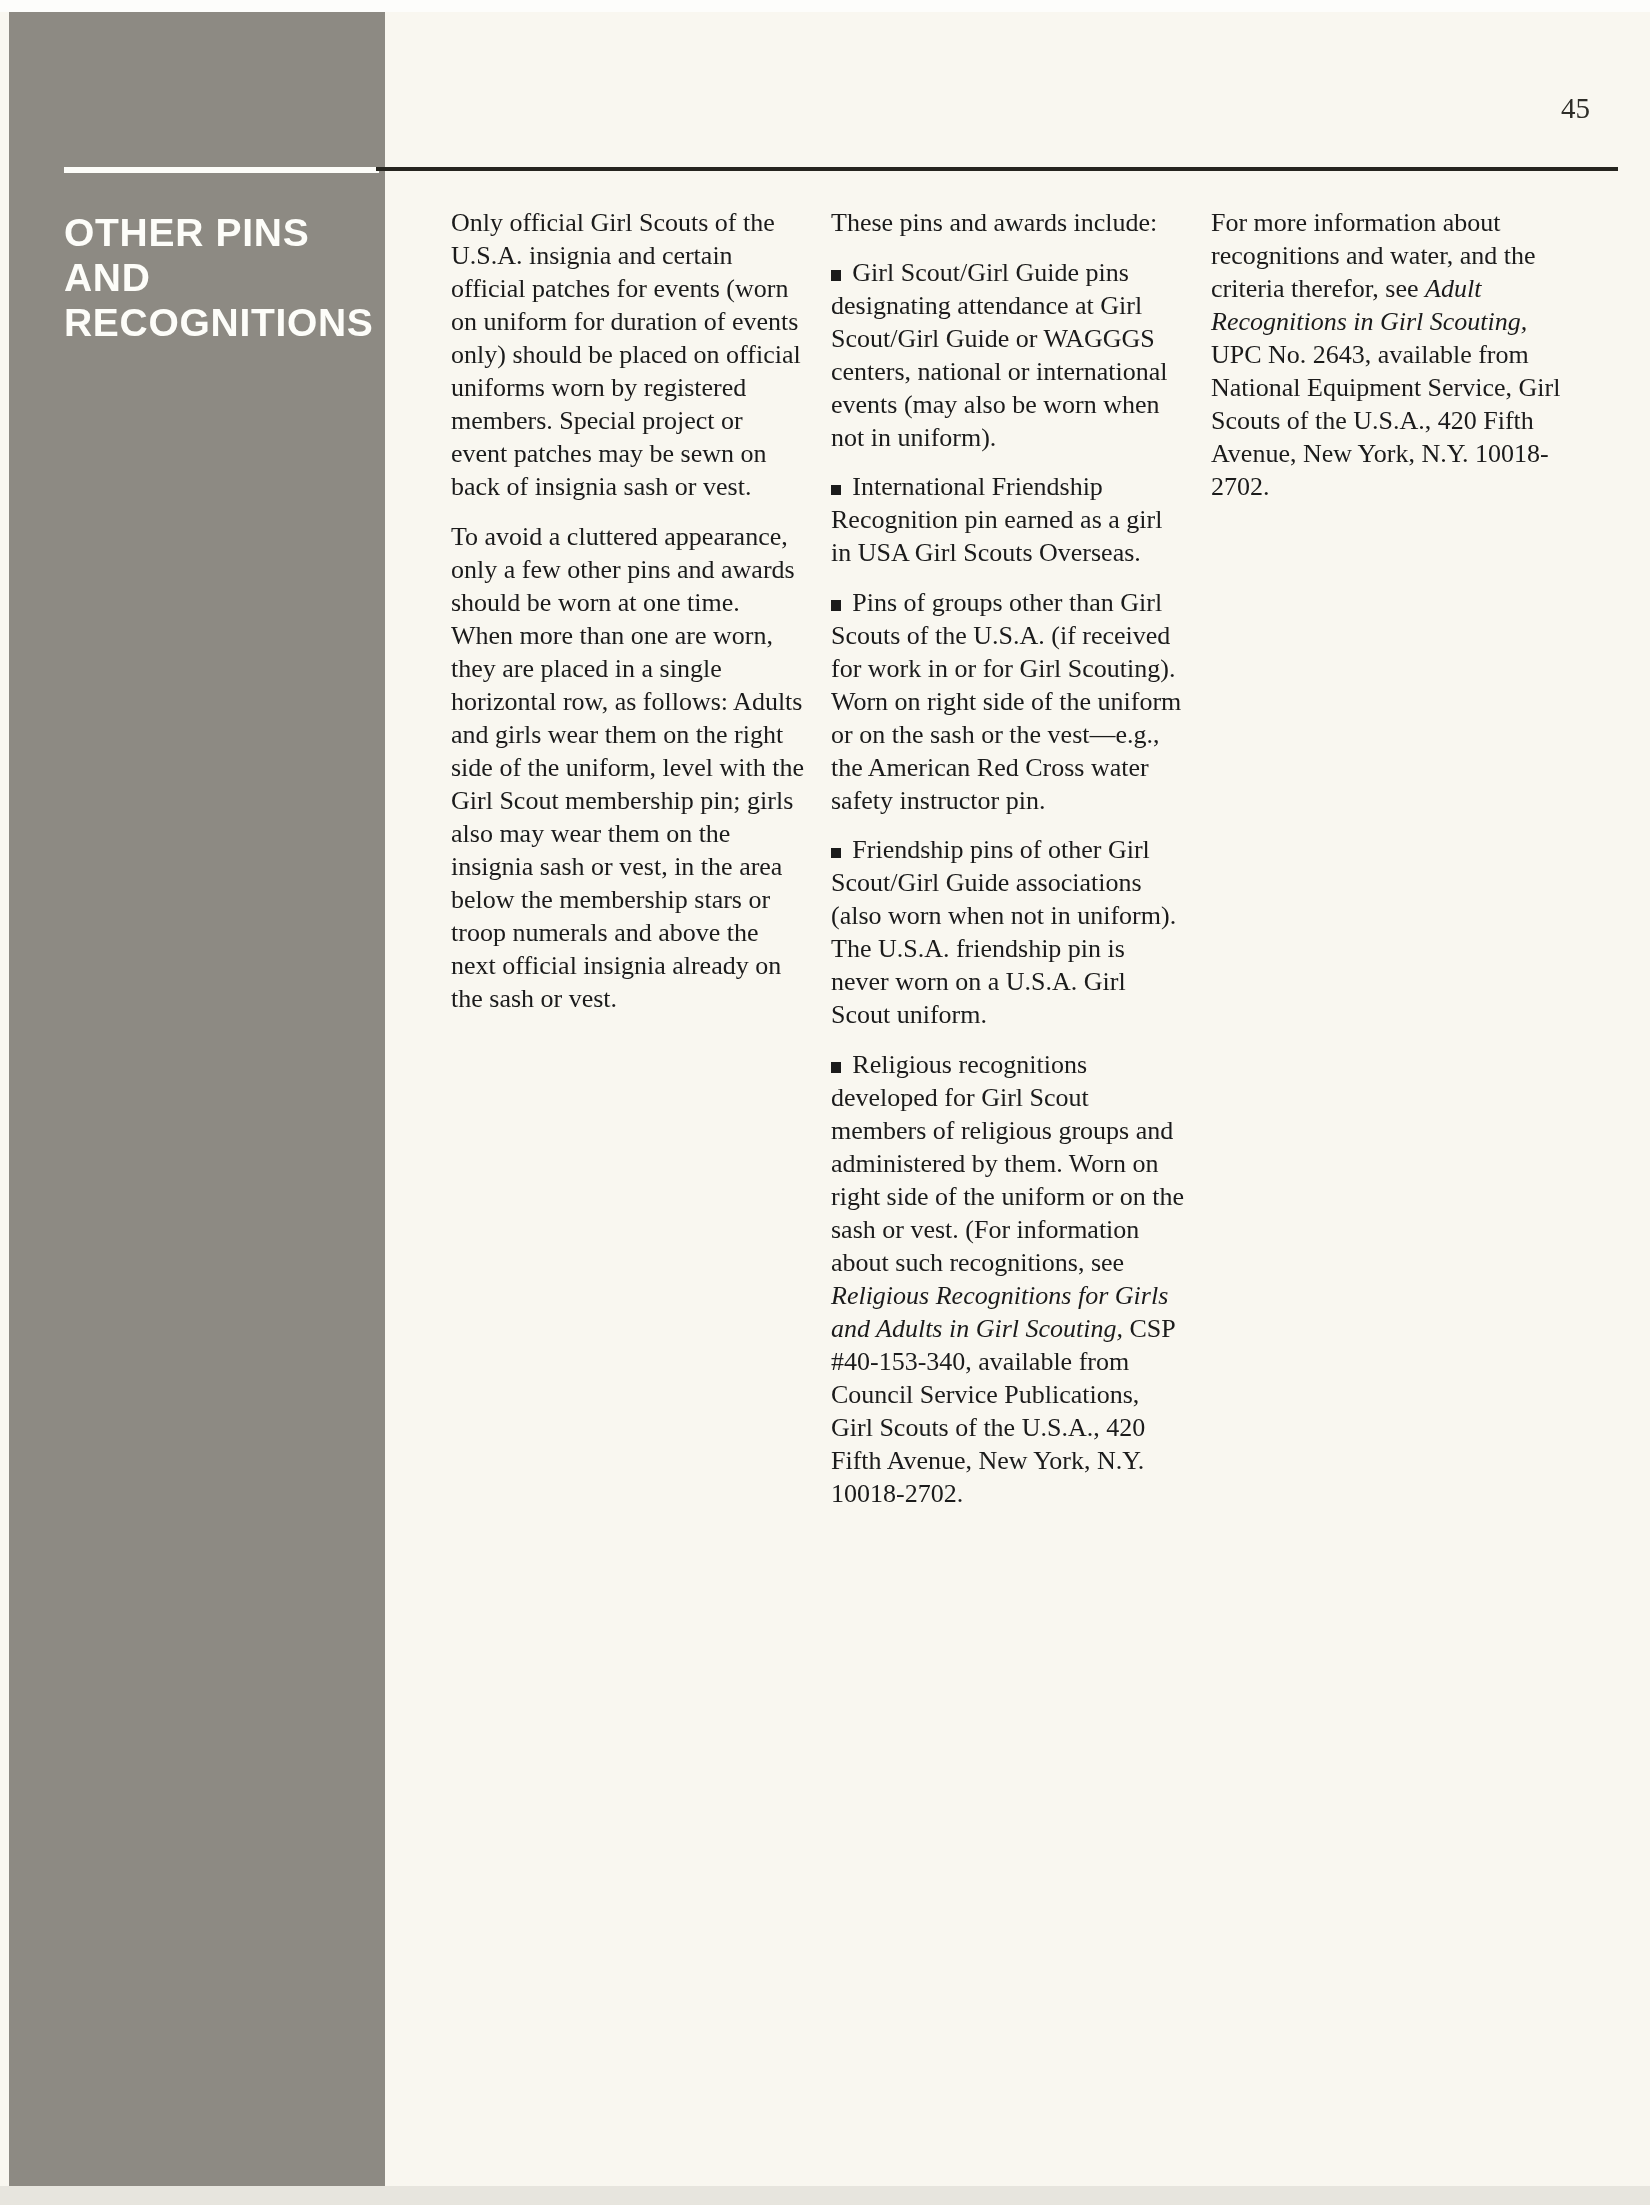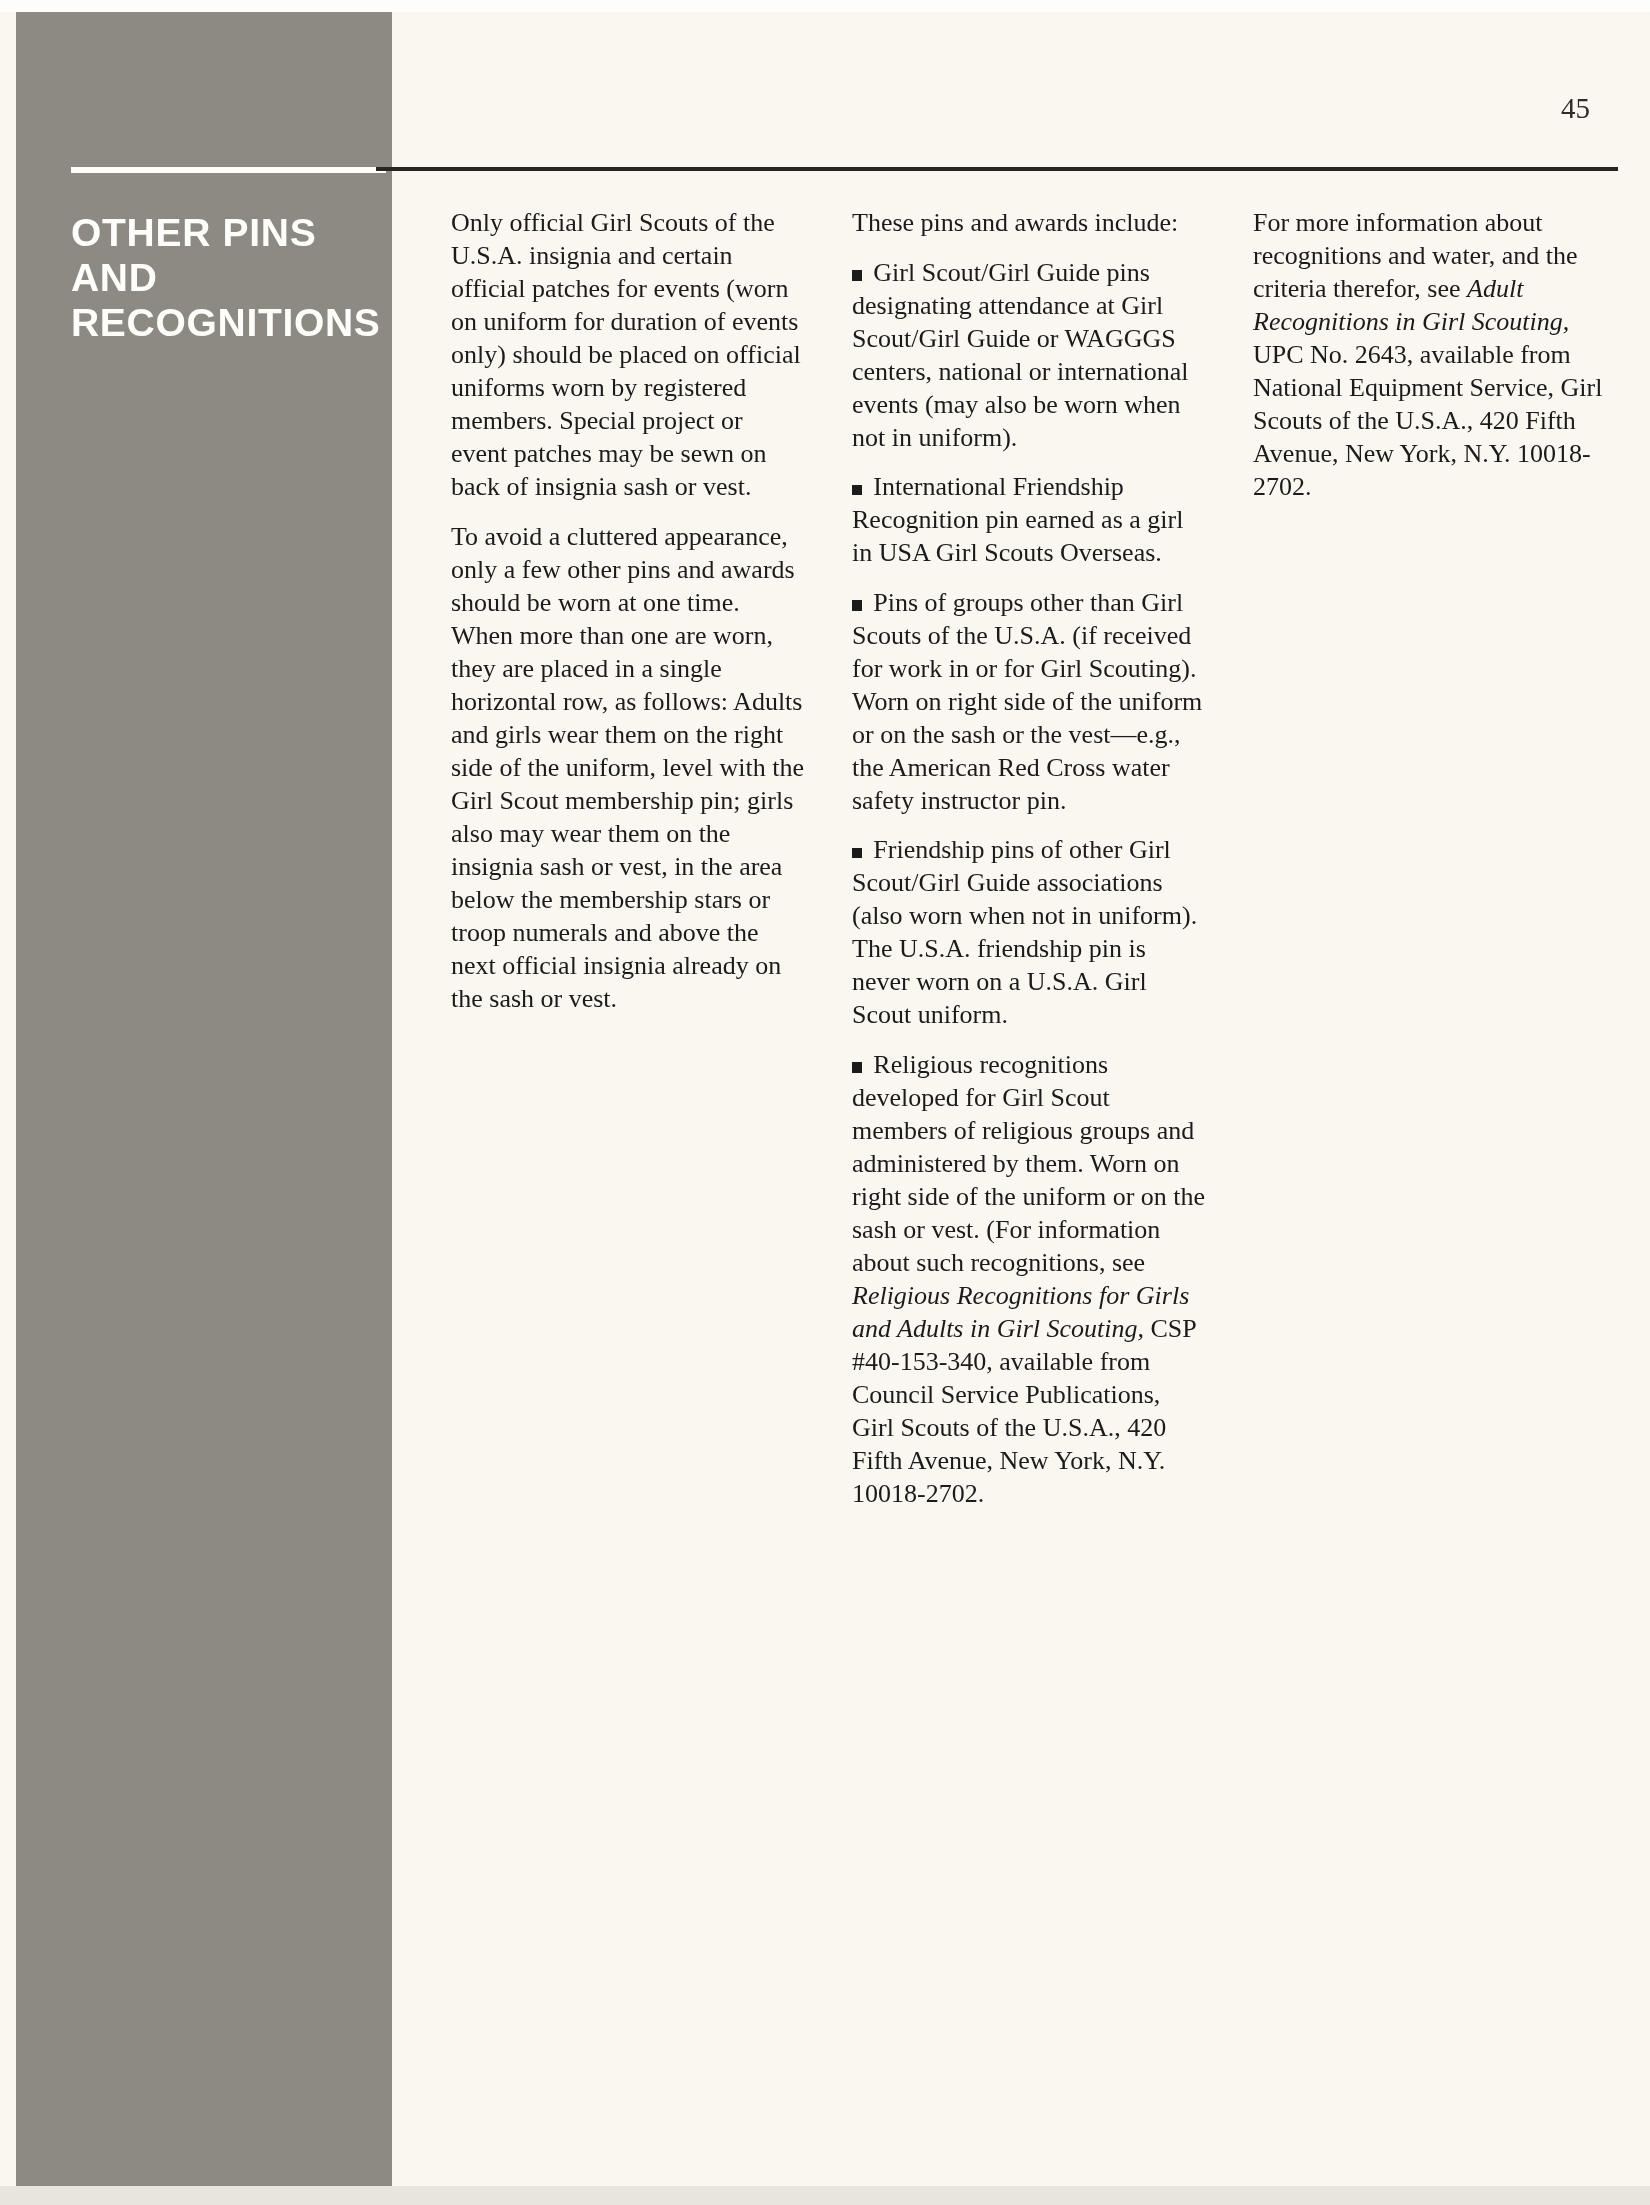--- a/index.html
+++ b/index.html
@@ -23,21 +23,21 @@
     background: #fdfdfb;
   }
   .edge-bottom {
     position: absolute;
     bottom: 0; left: 0; right: 0;
     height: 19px;
     background: #e7e5de;
   }
   .sidebar {
     position: absolute;
-    left: 16px;
+    left: 9px;
     top: 12.4px;
     width: 376px;
     height: 2174px;
     background: var(--sidebar-band, #8d8a83);
   }
   .sidebar-rule {
     position: absolute;
     left: 55px;
     top: 155px;
     width: 315px;
@@ -72,21 +72,21 @@
     font-size: 29px;
     line-height: 29px;
     color: #2e2d28;
   }
   .columns {
     position: absolute;
     left: 451px;
     top: 206px;
     width: 1169px;
     display: flex;
-    gap: 47px;
+    gap: 26px;
     align-items: flex-start;
   }
   .col { width: 354px; }
   .para {
     margin: 0 0 16.5px 0;
     font-size: 26px;
     line-height: 33px;
     color: var(--body-text, #1b1b1b);
     text-align: left;
   }

